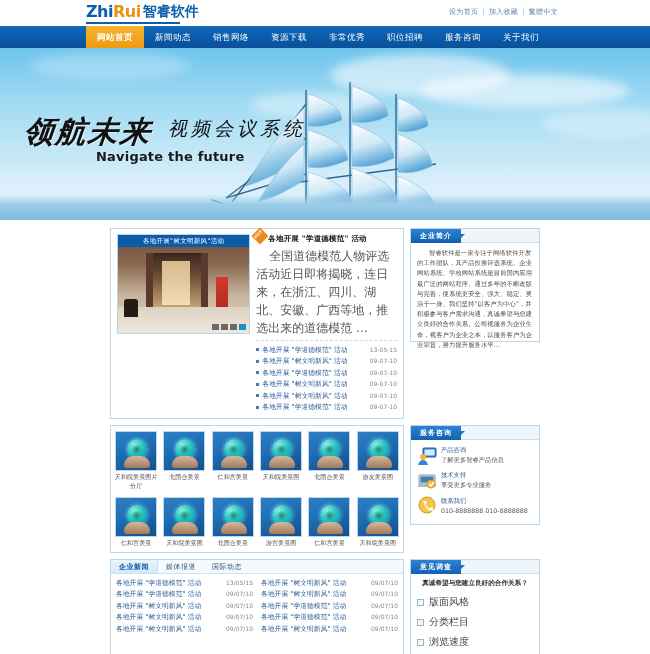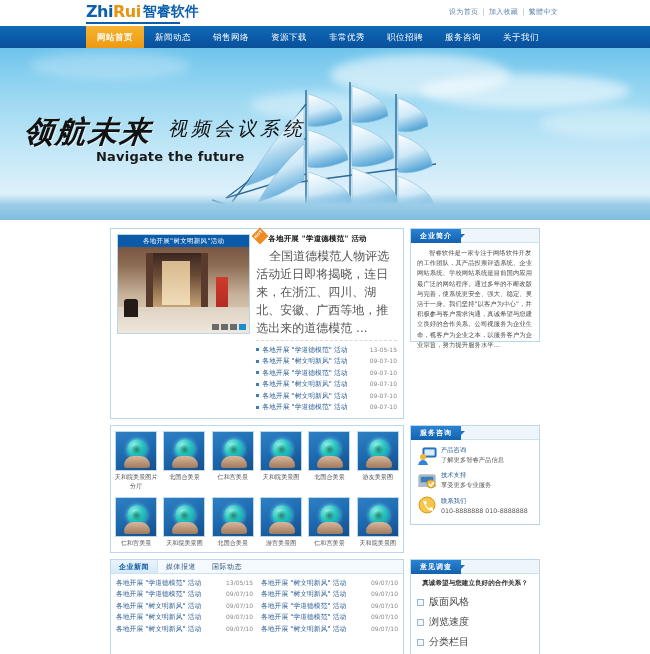--- a/index.html
+++ b/index.html
@@ -679,25 +679,25 @@
               <div class="panel-tab">意见调查</div>
               <div class="panel-flag"></div>
             </div>
             <div class="survey-q">真诚希望与您建立良好的合作关系？</div>
             <div class="survey-opt">
               <span class="cbx"></span>
               <span>版面风格</span>
             </div>
             <div class="survey-opt">
               <span class="cbx"></span>
-              <span>浏览速度</span>
+              <span>分类栏目</span>
             </div>
             <div class="survey-opt">
               <span class="cbx"></span>
-              <span>分类栏目</span>
+              <span>浏览速度</span>
             </div>
             <div class="survey-opt">
               <span class="cbx checked"></span>
               <span>很好，非常优秀</span>
             </div>
             <div class="survey-btns">
               <div class="btn">提交</div>
               <div class="btn">查看</div>
             </div>
           </div>

